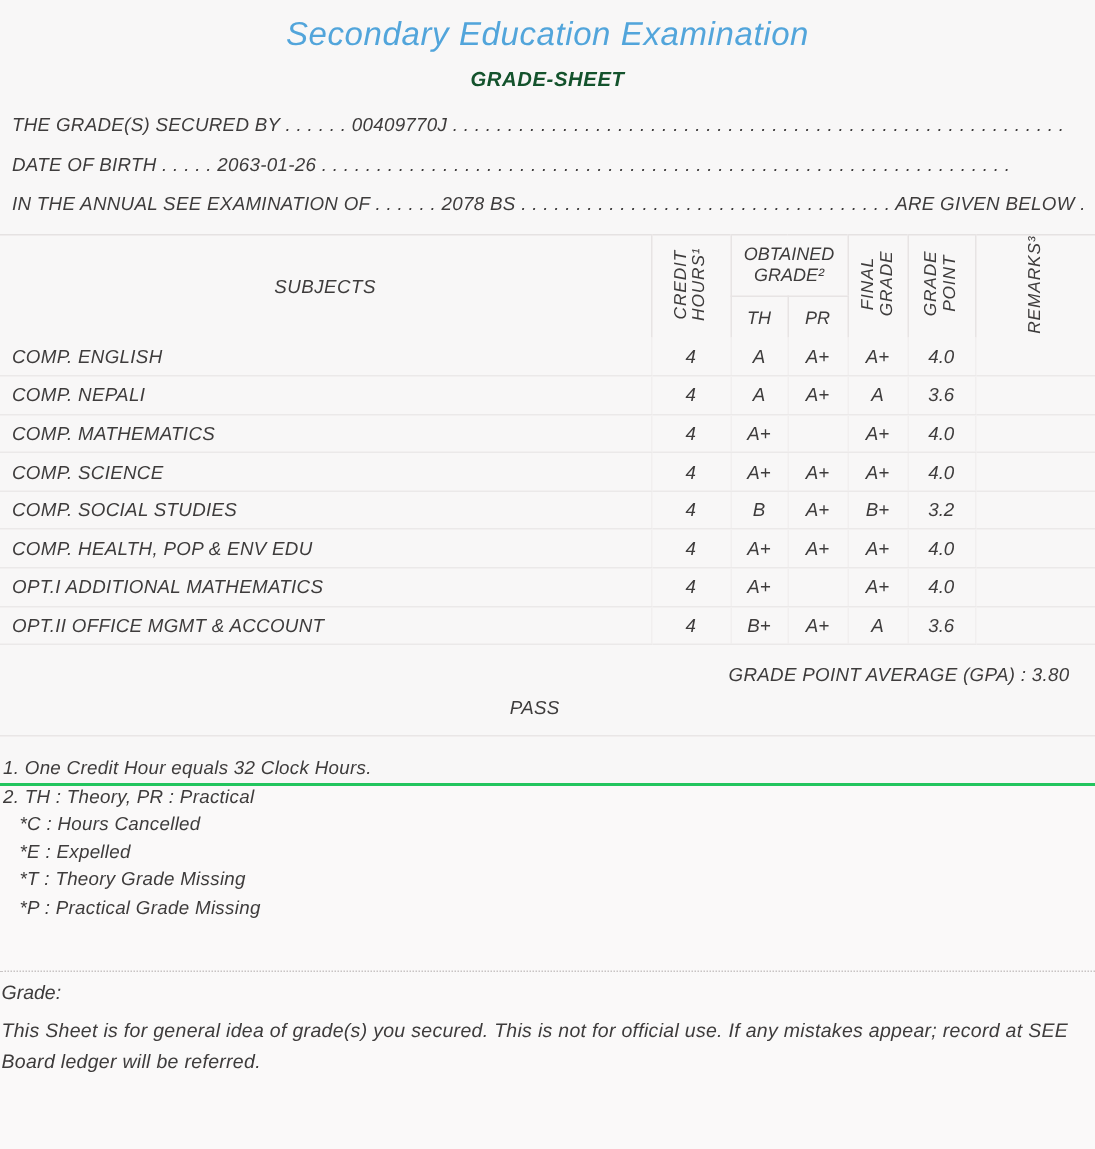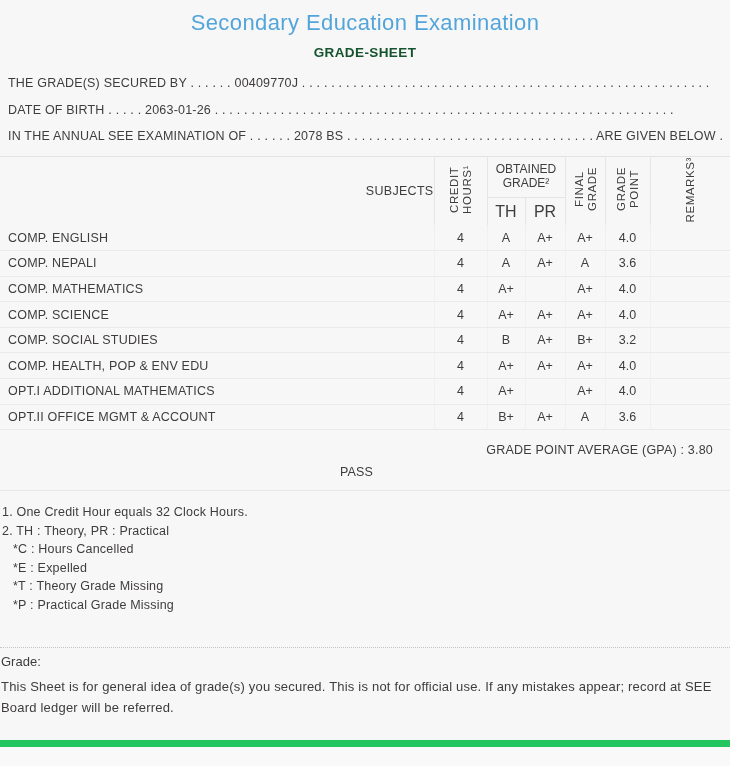--- a/index.html
+++ b/index.html
@@ -4,24 +4,25 @@
 <style>
   html,body{margin:0;padding:0;}
   body{
     width:730px;height:766px;overflow:hidden;
     background:#faf9f9;
     font-family:"Liberation Sans", sans-serif;
     color:#3e3c3c;
     -webkit-font-smoothing:antialiased;
   }
   .sheet{
-    width:730px;height:747px;
+    width:730px;height:524px;
     background:#f8f7f7;
-    border-bottom:7px solid #22c55e;
+    border-bottom:2px solid #22c55e;
     box-sizing:border-box;
+    font-style:italic;
   }
   .page-title{
     margin:0;padding-top:10px;
     text-align:center;
     font-size:22px;font-weight:400;
     color:#52a5db;
     letter-spacing:0.4px;
   }
   .page-subtitle{
     margin:9px 0 0 0;
@@ -42,40 +43,40 @@
     border-collapse:collapse;table-layout:fixed;
     font-size:12.5px;color:#3e3c3c;
     border-top:1px solid #e5e2e2;
   }
   table.grades th, table.grades td{
     padding:0;font-weight:400;box-sizing:border-box;
   }
   thead th{border-left:1px solid #e7e4e4;vertical-align:middle;text-align:center;}
   thead th.no-left{border-left:none;}
   th.subjects-h{
-    text-align:right;padding-left:8px;vertical-align:middle;
+    text-align:center;padding-left:8px;vertical-align:middle;
     letter-spacing:0.3px;
     margin-top:48px;
   }
   .vtext{
     writing-mode:vertical-rl;
     transform:rotate(180deg);
     white-space:pre-line;
     display:inline-block;
     line-height:12.5px;
     font-size:11.5px;
     letter-spacing:0.6px;
     margin:0 auto;
   }
   th.obtained-h{
     border-bottom:1px solid #e7e4e4;
     white-space:pre-line;line-height:13.5px;
     font-size:12px;height:40px;
   }
-  tr.subhead th{height:26px;font-size:16px;}
+  tr.subhead th{height:26px;font-size:12px;}
   tbody td{
     height:25.6px;
     border-bottom:1px solid #ebe9e9;
     border-left:1px solid #f1efef;
     text-align:center;
   }
   tbody td.subject{
     text-align:left;padding-left:8px;border-left:none;
     letter-spacing:0.2px;
   }

